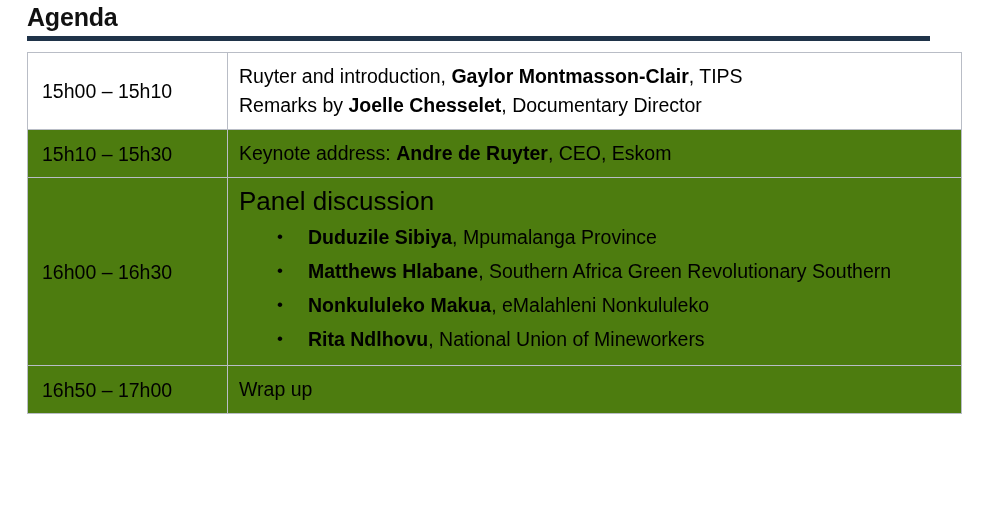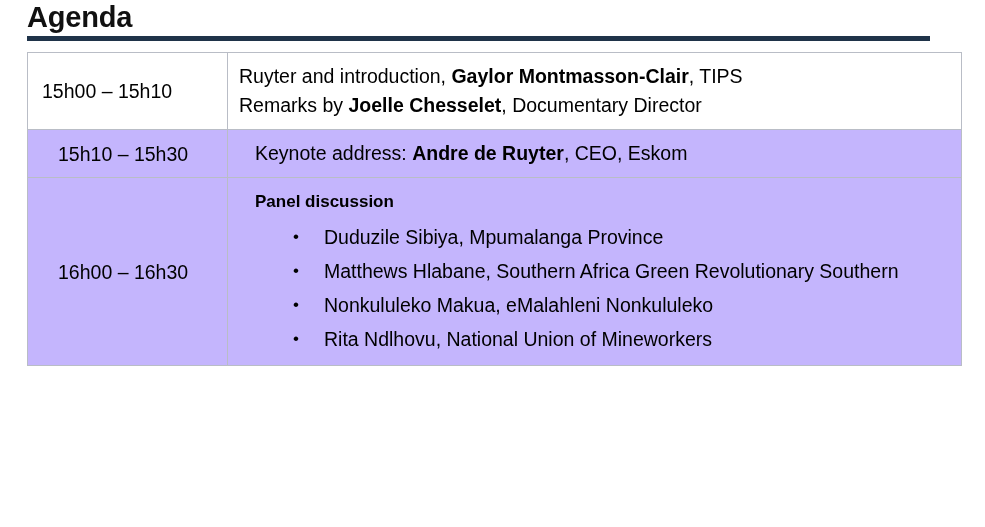--- a/index.html
+++ b/index.html
@@ -19,21 +19,21 @@
     width: 985px;
     height: 527px;
     background: #ffffff;
   }
 
   
   .title {
     position: absolute;
     left: 27px;
     top: 2px;
-    font-size: 29px;
+    font-size: 25px;
     font-weight: bold;
     letter-spacing: -0.2px;
     line-height: 30px;
     color: #111111;
     white-space: nowrap;
   }
   .title-rule {
     position: absolute;
     left: 27px;
     top: 36px;
@@ -50,22 +50,21 @@
     width: 935px;
     border-collapse: collapse;
     table-layout: fixed;
   }
   .agenda-table td {
     border: 1px solid #b9bdc6;
     padding: 0;
     vertical-align: middle;
   }
   .row-shaded td {
-    background: #c4b5fd;
-    padding-left: 16px;
+    background: #4d7c0f;
   }
   .row-plain td {
     background: #ffffff;
   }
   .col-time {
     width: 199px;
     margin-top: 20px;
   }
   .cell-time {
     font-size: 19.5px;
@@ -77,24 +76,23 @@
     font-size: 19.5px;
     line-height: 29px;
     padding: 9px 8px 9px 11px;
   }
   .cell-desc b {
     font-weight: bold;
   }
 
   
   .panel-heading {
-    font-size: 17px;
+    font-size: 26px;
     line-height: 29px;
     padding: 0 0 4px 0;
-    font-weight: bold;
   }
   .panelist-list {
     margin: 0;
     padding: 0;
     list-style: none;
   }
   .panelist {
     position: relative;
     font-size: 19.5px;
     line-height: 34px;
@@ -102,21 +100,21 @@
     white-space: nowrap;
   }
   .panelist .bullet {
     position: absolute;
     left: 38px;
     top: 0;
     font-size: 17px;
     line-height: 34px;
   }
   .panelist .pname {
-    font-weight: normal;
+    font-weight: bold;
     margin-top: 34px;
   }
 </style>
 </head>
 <body>
 
 <div class="slide">
 
   <div class="title">Agenda</div>
   <div class="title-rule"></div>
@@ -167,16 +165,26 @@
               </li>
               <li class="panelist">
                 <span class="bullet">•</span><span class="pname">Rita Ndlhovu</span><span>, National Union of Mineworkers</span>
               </li>
             </ul>
           </div>
         </td>
       </tr>
 
 
+      <tr class="row-shaded">
+        <td class="col-time">
+          <div class="cell-time">16h50 – 17h00</div>
+        </td>
+        <td>
+          <div class="cell-desc">
+            <div><span>Wrap up</span></div>
+          </div>
+        </td>
+      </tr>
 
     </tbody>
   </table>
 </div>
 
 </body></html>

